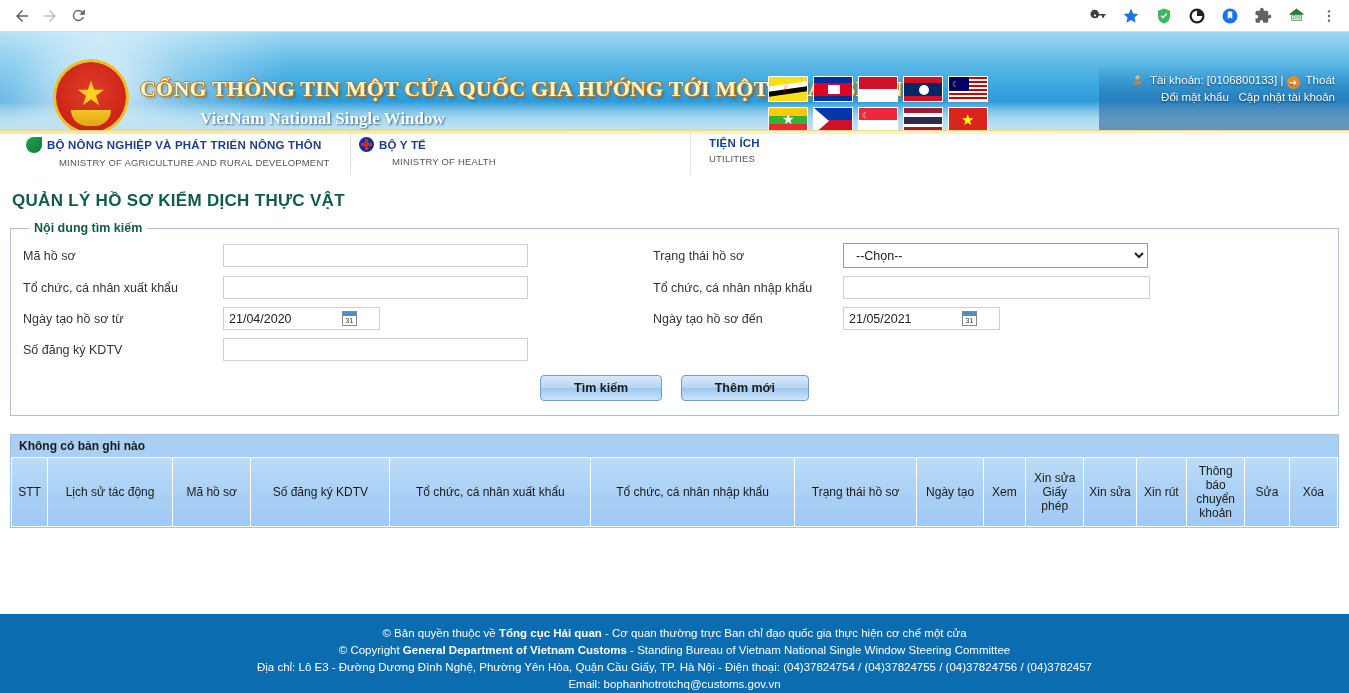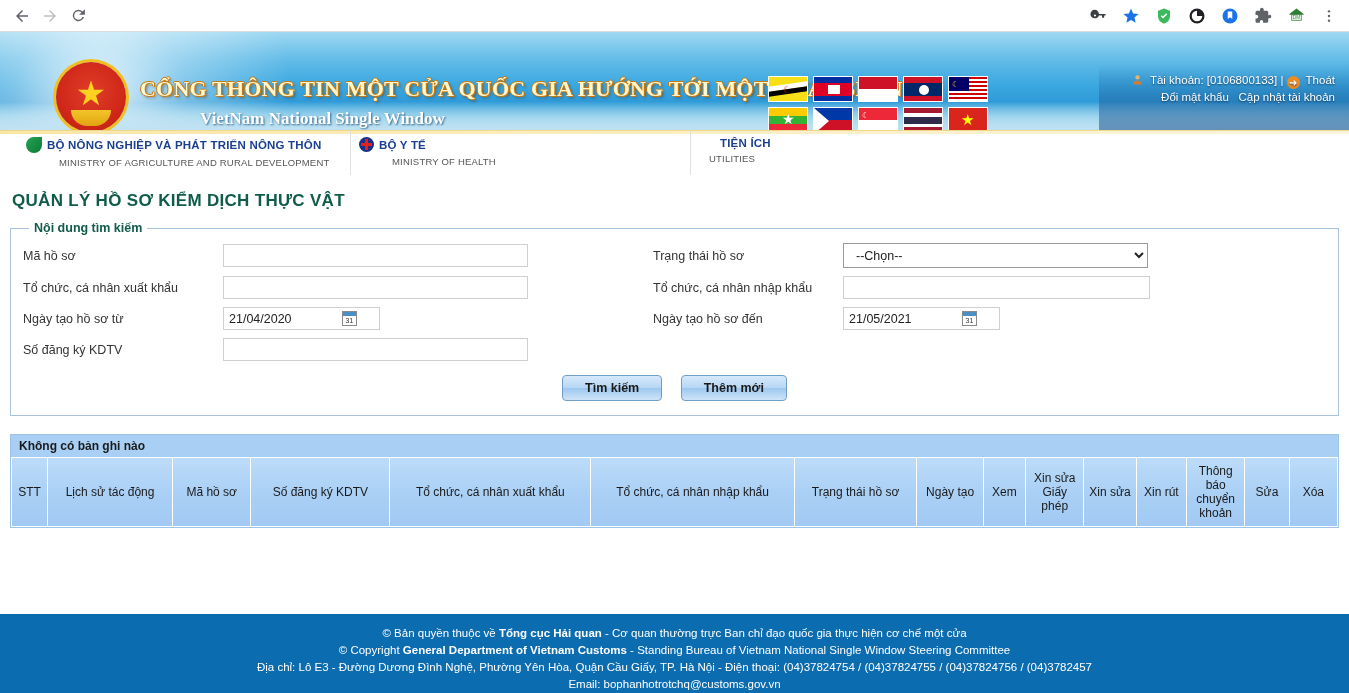--- a/index.html
+++ b/index.html
@@ -108,21 +108,21 @@
   .minnav:before{
     content:""; position:absolute; left:0; right:0; top:0; height:3px;
     background:linear-gradient(90deg,#f8e6a8,#fdf6dd);
   }
   .min-item{ padding:6px 0 0 0; position:relative; }
   .min-a { width:350px; padding-left:26px; }
   .min-b { width:340px; padding-left:8px; border-left:1px solid #e2e2e2; }
   .min-c { width:auto; padding-left:18px; border-left:1px solid #e2e2e2; }
   .min-title{ font-size:11.5px; font-weight:bold; color:#1a3f8f; letter-spacing:.2px; display:flex; align-items:center; gap:5px;}
   .min-sub{ font-size:9.5px; color:#555555; margin-top:4px; margin-left:33px; line-height:11px; letter-spacing:.2px;}
-  .min-c .min-title{ margin-left:11px; }
+  .min-c .min-title{ margin-left:0; }
   .min-c .min-sub{ margin-left:0; }
   .leaf-ico{ width:16px;height:16px;border-radius:50% 0 50% 50%; background:linear-gradient(135deg,#23a455,#0d7a33); display:inline-block;}
   .health-ico{ width:15px;height:15px;border-radius:50%; background:#1b2f8a; position:relative; display:inline-block;}
   .health-ico:after{content:"";position:absolute;left:6px;top:2px;width:3px;height:11px;background:#e32119;}
   .health-ico:before{content:"";position:absolute;left:2px;top:6px;width:11px;height:3px;background:#e32119;}
 
   
   .content{ padding:0 10px; background:#fff; }
   .page-title{
     font-size:17px; font-weight:bold; color:#0f5c4b; letter-spacing:.3px;
@@ -159,21 +159,21 @@
   .cal-ico:after{ content:"31"; position:absolute; left:0; right:0; top:4px; font-size:7px; line-height:9px;
     text-align:center; color:#333; font-family:"Liberation Sans", sans-serif; }
   select.sel{
     width:305px; height:25px; border:1px solid #9a9a9a; background:#fff;
     font-size:12.5px; color:#222; font-family:"Liberation Sans", sans-serif; padding-left:8px;
   }
   .btn-row{ text-align:center; padding-top:10px; }
   .btn{
     background:linear-gradient(180deg,#d7e9fb 0%,#b6d6f4 50%,#9cc7ef 51%,#cfe4f9 100%);
     border:1px solid #6f9fc9; border-radius:4px; color:#1a1a1a;
-    font-size:12.5px; font-weight:bold; padding:5px 22px; margin:0 7px;
+    font-size:12.5px; font-weight:bold; padding:5px 33px; margin:0 7px;
     font-family:"Liberation Sans", sans-serif; cursor:pointer;
   }
 
   
   .results{ margin-top:18px; border:1px solid #9fc2e8; }
   .nores{
     background:#a9cff5; color:#1a1a1a; font-size:12px; font-weight:bold;
     padding:4px 8px; border-bottom:1px solid #ffffff;
   }
   table.grid{ width:100%; border-collapse:collapse; table-layout:fixed; background:#a9cff5; }

